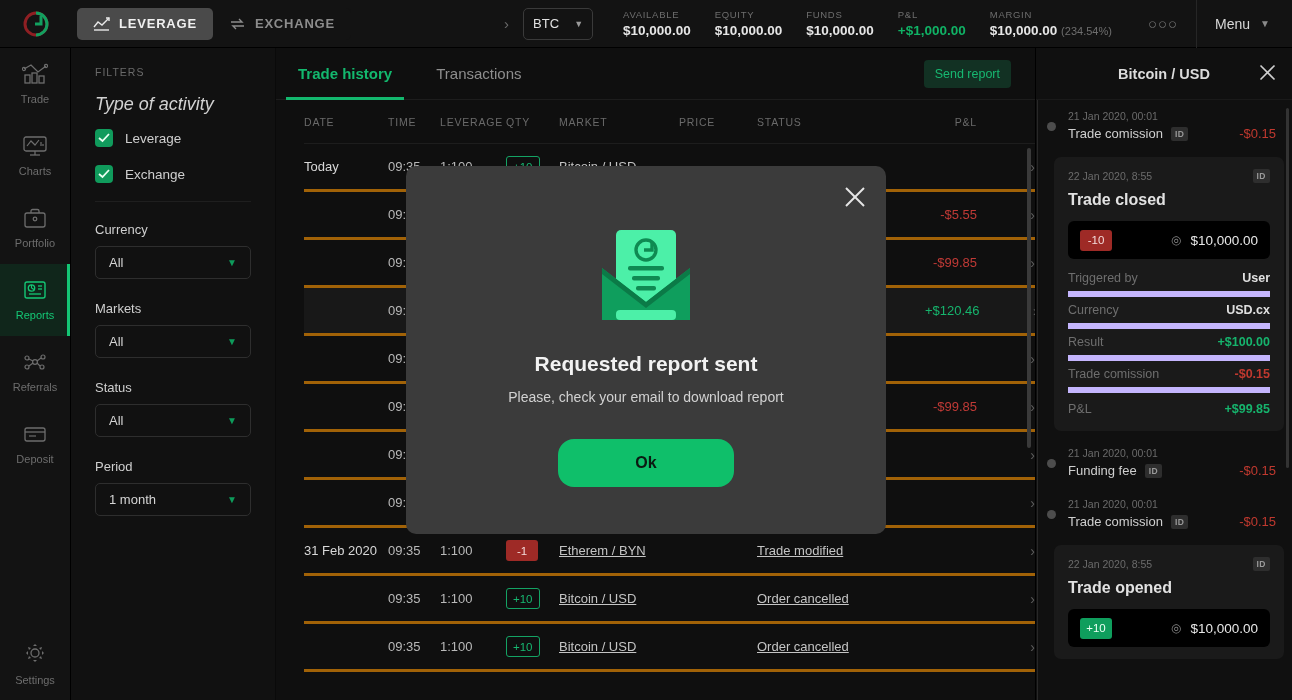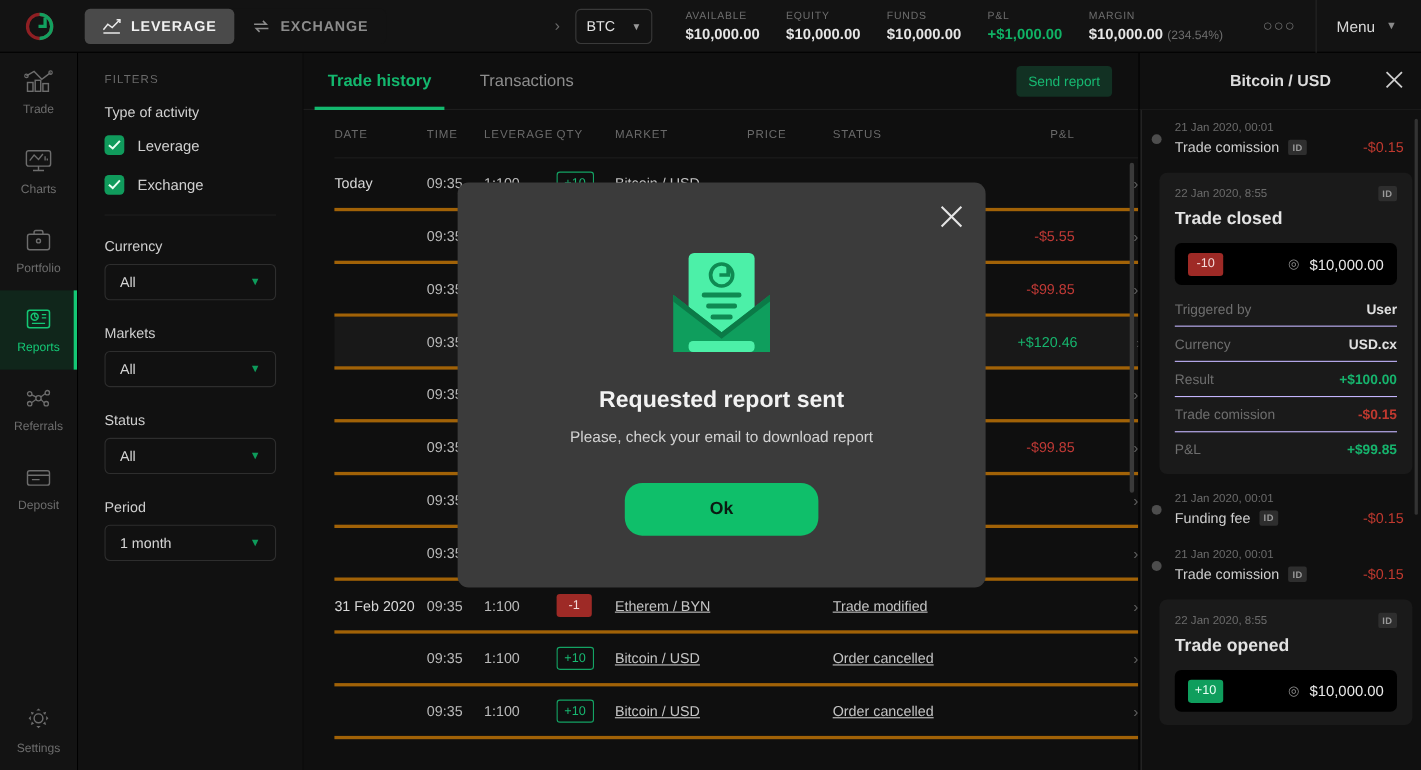--- a/index.html
+++ b/index.html
@@ -75,21 +75,21 @@
   }
   .rail-spacer { flex: 1 1 auto; }
 
   
   .filters {
     width: 205px; flex: 0 0 205px; background: #111111; border-right: 1px solid #0a0a0a;
     padding: 18px 0 0 0;
   }
   .filters-title { font-size: 10.5px; color: #6a6a6a; letter-spacing: 1px; padding: 0 24px 16px; }
   .f-section { padding: 0 24px; }
-  .f-heading { font-size: 13px; color: #d2d2d2; margin-bottom: 14px; }
+  .f-heading { font-size: 18px; color: #d2d2d2; margin-bottom: 14px; font-style: italic; }
   .check-row { display: flex; align-items: center; gap: 12px; margin-bottom: 18px; cursor: pointer; }
   .checkbox {
     width: 18px; height: 18px; border-radius: 4px; background: #109b5c;
     display: flex; align-items: center; justify-content: center; flex: 0 0 18px;
   }
   .checkbox svg { display:block; }
   .check-label { font-size: 13.5px; color: #cfcfcf; }
   .f-divider { height: 1px; background: #1f1f1f; margin: 8px 0 20px; }
   .f-label { font-size: 13px; color: #cfcfcf; margin-bottom: 9px; }
   .f-select {
@@ -192,35 +192,35 @@
   .card-date { font-size: 10.5px; color: #6b6b6b; }
   .card-head .id-badge { margin-left: auto; }
   .card-title { font-size: 16px; color: #e2e2e2; font-weight: bold; margin-bottom: 12px; }
   .price-row {
     background: #000000; border-radius: 6px; height: 38px; display: flex; align-items: center;
     padding: 0 12px; margin-bottom: 6px;
   }
   .price-right { margin-left: auto; display: flex; align-items: center; gap: 9px; }
   .at-icon { color: #8a8a8a; font-size: 12px; }
   .price-val { font-size: 13.5px; color: #e8e8e8; }
-  .kv { display: flex; align-items: center; height: 32px; border-bottom: 1px solid #c4b5fd; font-size: 12.5px; }
+  .kv { display: flex; align-items: center; height: 32px; border-bottom: 6px solid #c4b5fd; font-size: 12.5px; }
   .kv:last-child { border-bottom: none; }
   .kv-k { color: #6e6e6e; }
   .kv-v { margin-left: auto; color: #e0e0e0; font-weight: 600; }
   .kv-v.pos { color: #16b46d; }
   .kv-v.neg { color: #c0392f; }
 
   .rp-scroll { position: absolute; right: 3px; top: 60px; width: 3px; height: 360px; background: #333; border-radius: 2px; }
 
   
   .overlay {
     position: absolute; inset: 0; z-index: 40; pointer-events: none;
   }
   .modal {
-    position: absolute; left: 416px; top: 166px; width: 480px; height: 368px;
+    position: absolute; left: 406px; top: 166px; width: 480px; height: 368px;
     background: #3b3b3b; border-radius: 10px; pointer-events: auto;
     display: flex; flex-direction: column; align-items: center;
     overflow: hidden;
   }
   .modal-close { position: absolute; right: 20px; top: 180px; cursor: pointer; }
   .env-wrap { margin-top: 56px; width: 104px; height: 104px; position: relative; }
   .modal-title { margin-top: 26px; font-size: 21px; font-weight: bold; color: #f2f2f2; }
   .modal-sub { margin-top: 13px; font-size: 14px; color: #d2d2d2; }
   .ok-btn {
     margin-top: 34px; width: 176px; height: 48px; border-radius: 16px; border: none;

